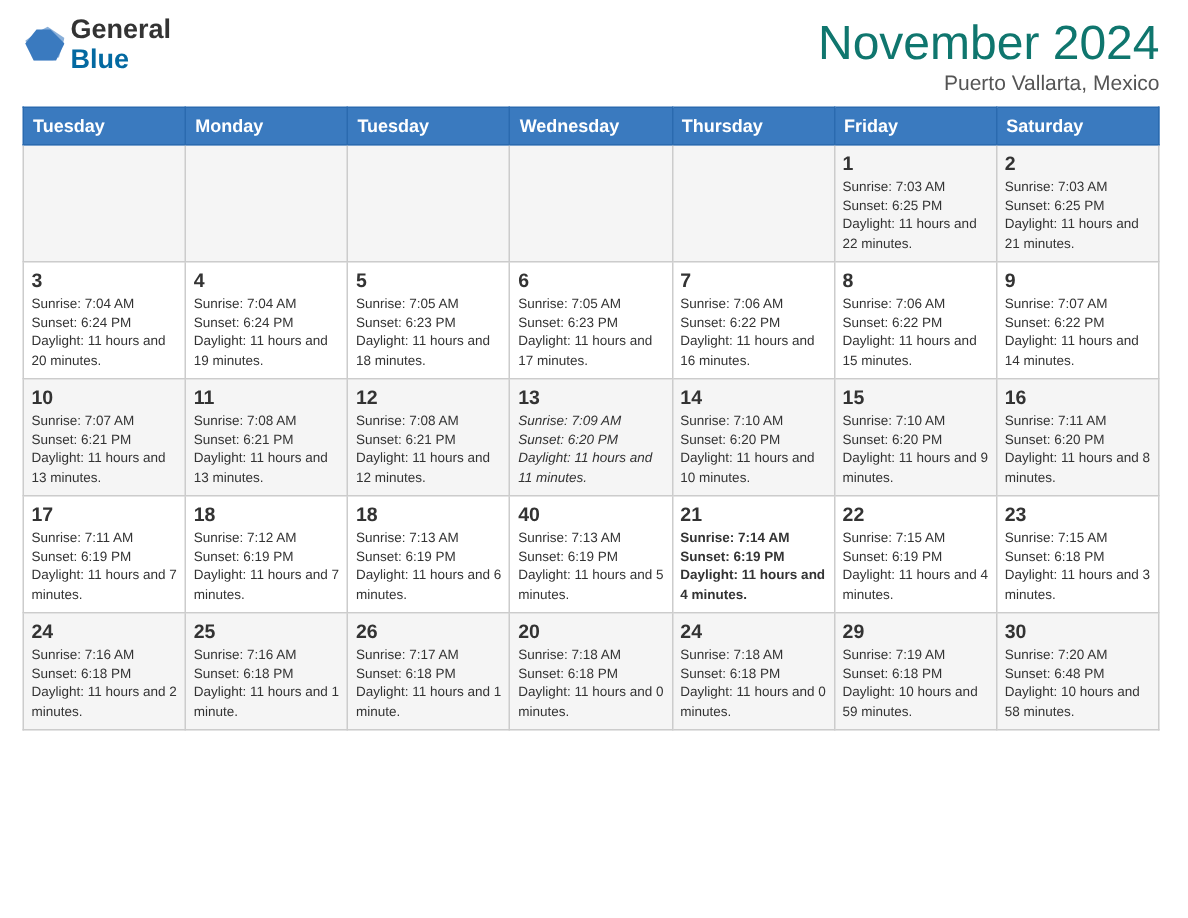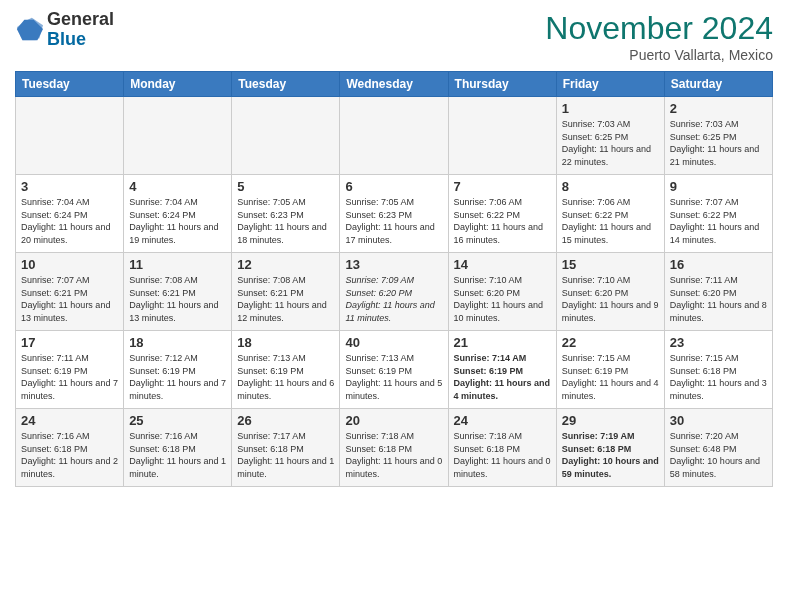--- a/index.html
+++ b/index.html
@@ -303,21 +303,21 @@
 Daylight: 11 hours and 0 minutes.</div>
           </td>
           <td>
             <span class="day-number">24</span>
             <div class="day-info" style="white-space: pre-line;">Sunrise: 7:18 AM
 Sunset: 6:18 PM
 Daylight: 11 hours and 0 minutes.</div>
           </td>
           <td>
             <span class="day-number">29</span>
-            <div class="day-info" style="white-space: pre-line; font-weight: bold;">Sunrise: 7:19 AM
+            <div class="day-info" style="white-space: pre-line;">Sunrise: 7:19 AM
 Sunset: 6:18 PM
 Daylight: 10 hours and 59 minutes.</div>
           </td>
           <td>
             <span class="day-number">30</span>
             <div class="day-info" style="white-space: pre-line;">Sunrise: 7:20 AM
 Sunset: 6:48 PM
 Daylight: 10 hours and 58 minutes.</div>
           </td>
         </tr>

